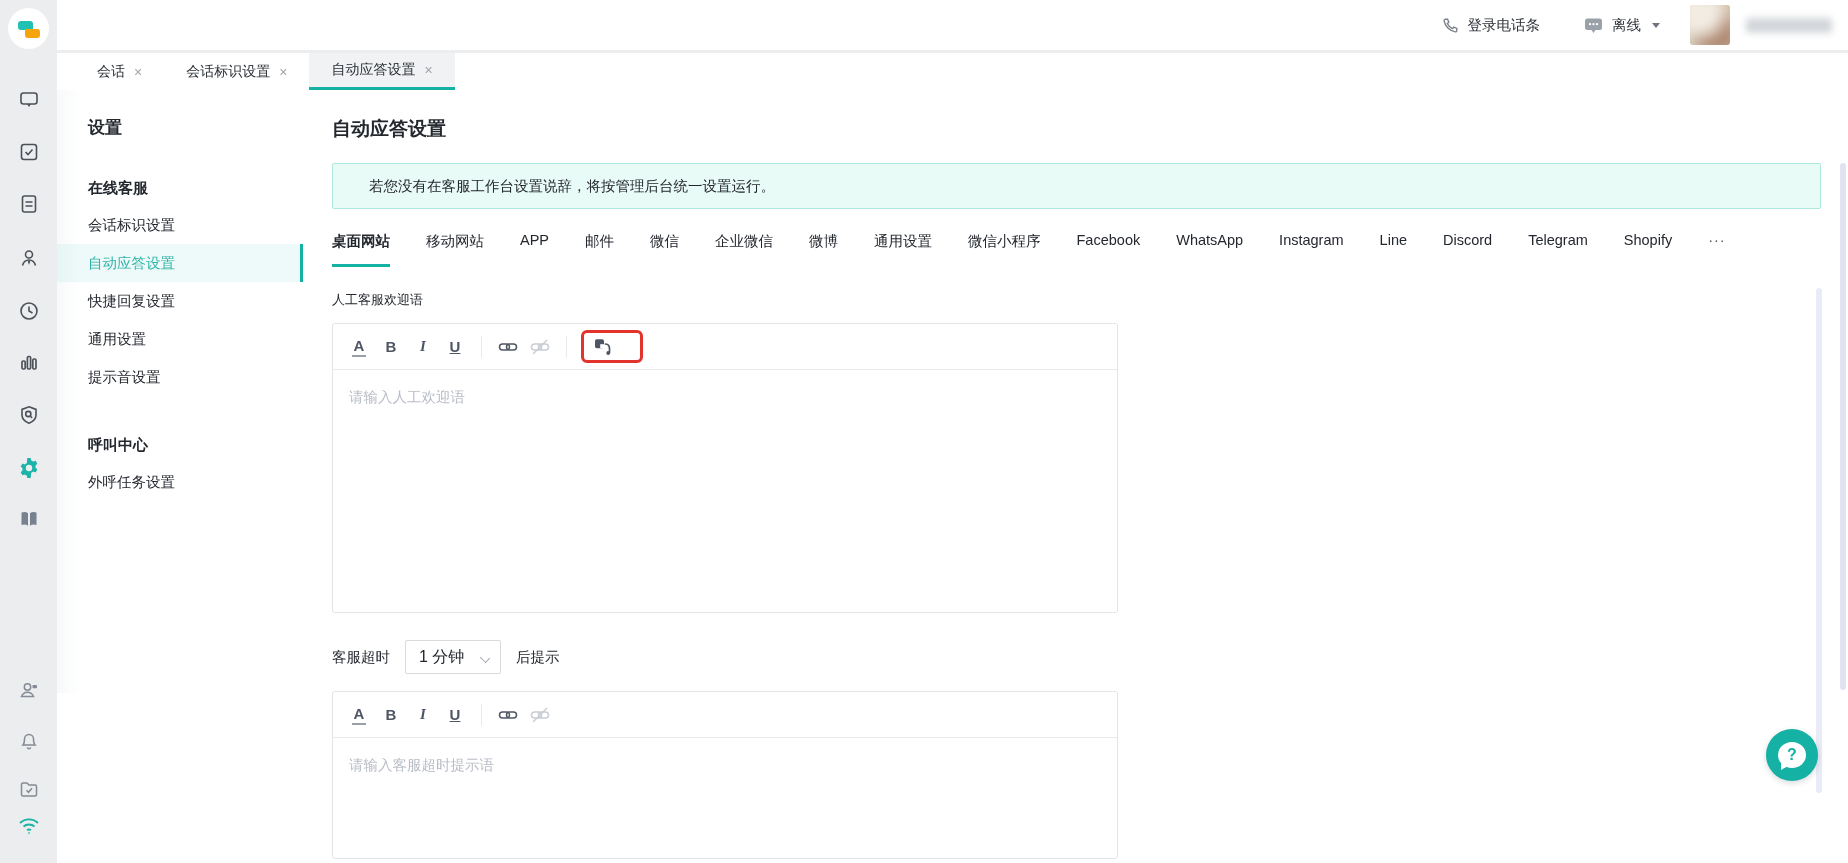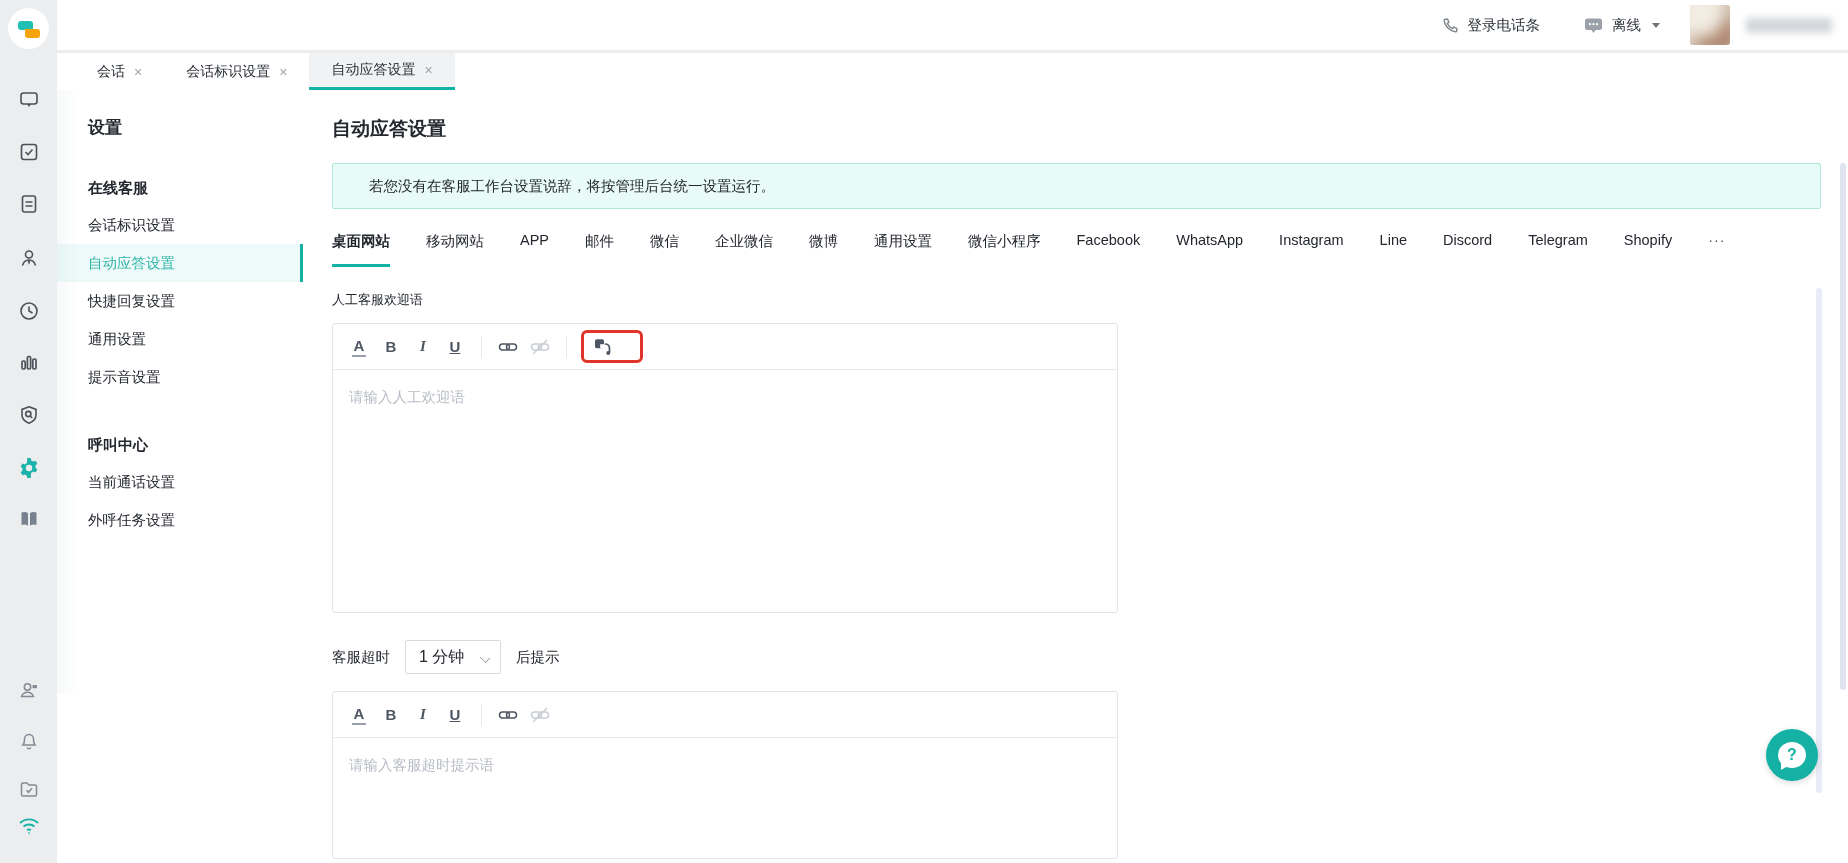--- a/index.html
+++ b/index.html
@@ -241,21 +241,20 @@
     <div class="sb-title">设置</div>
 
     <div class="sb-section">在线客服</div>
     <div class="sb-item">会话标识设置</div>
     <div class="sb-item active">自动应答设置</div>
     <div class="sb-item">快捷回复设置</div>
     <div class="sb-item">通用设置</div>
     <div class="sb-item">提示音设置</div>
 
     <div class="sb-section">呼叫中心</div>
-    <div class="sb-item">当前通话设置</div>
     <div class="sb-item">外呼任务设置</div>
   </div>
 
   <div class="content">
     <div class="page-title">自动应答设置</div>
 
     <div class="notice">
       <span>若您没有在客服工作台设置说辞，将按管理后台统一设置运行。</span>
     </div>
 

